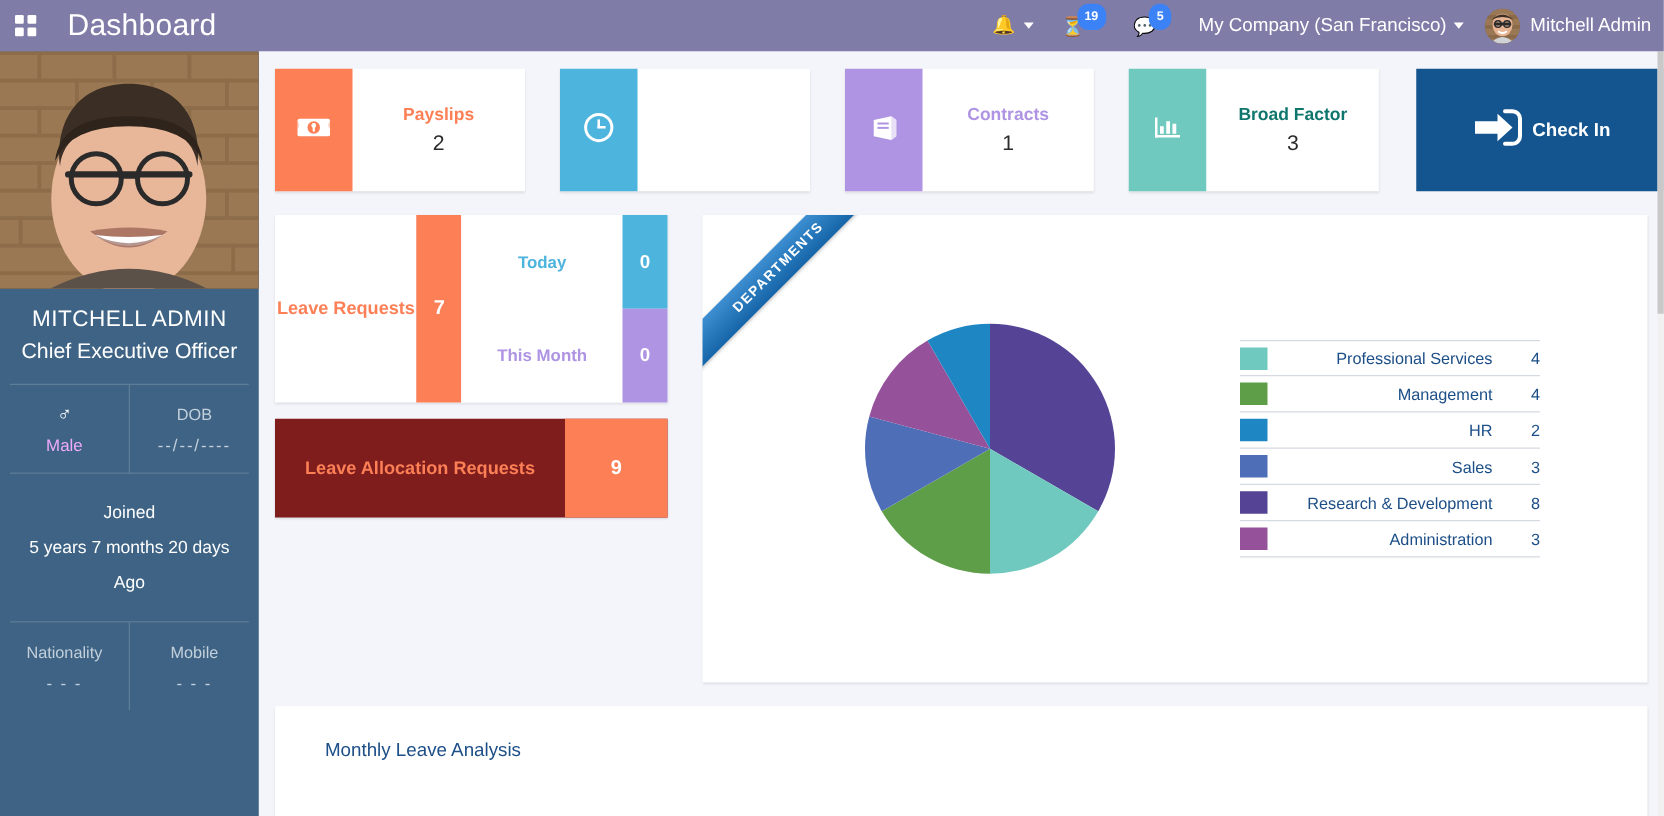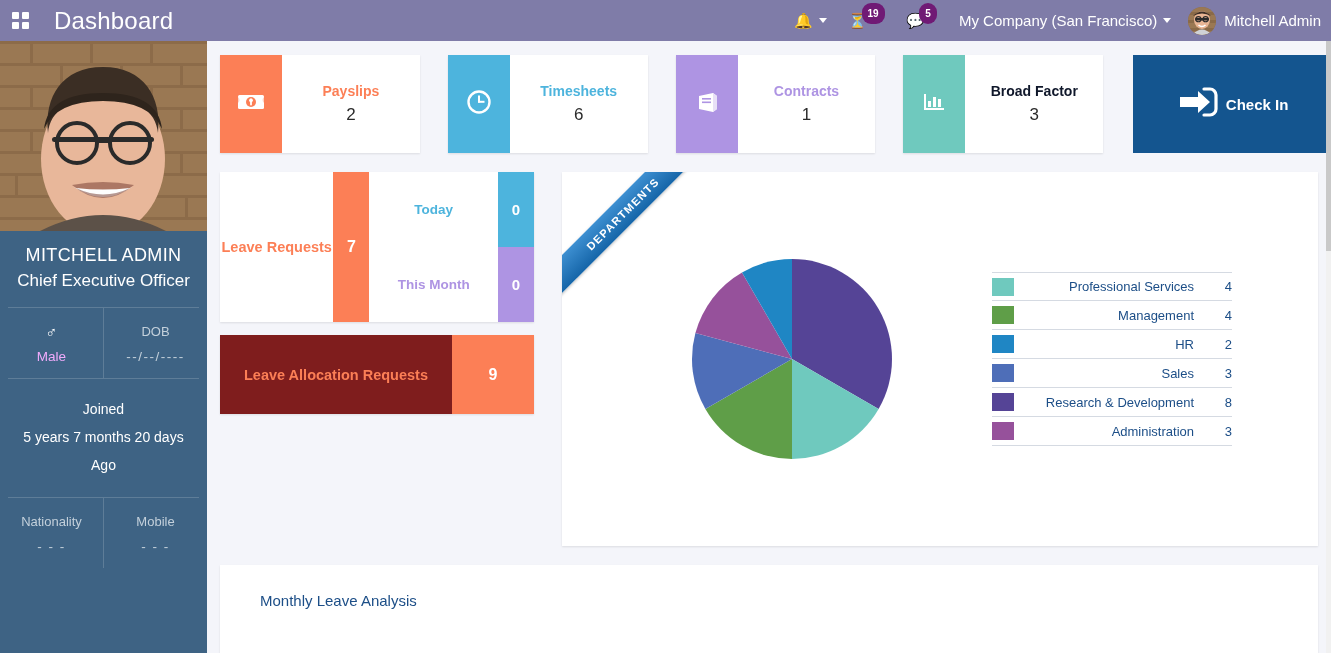--- a/index.html
+++ b/index.html
@@ -22,21 +22,21 @@
   }
   .apps-icon { width: 40px; display: flex; justify-content: center; align-items: center; }
   .apps-grid { display: grid; grid-template-columns: 7px 7px; grid-template-rows: 7px 7px; gap: 3px; }
   .apps-grid i { background: #fff; display: block; width: 7px; height: 7px; border-radius: 1px; }
   .topbar-title { font-size: 24px; font-weight: 400; margin-left: 14px; letter-spacing: 0.2px; }
   .topbar-right { margin-left: auto; display: flex; align-items: center; height: 41px; }
   .tb-item { display: flex; align-items: center; padding: 0 11px; height: 41px; position: relative; }
   .caret { width: 0; height: 0; border-left: 4px solid transparent; border-right: 4px solid transparent; border-top: 5px solid #fff; margin-left: 6px; }
   .bell { font-size: 15px; line-height: 1; }
   .badge {
-    background: #701a75; color: #fff; font-size: 10px; font-weight: bold;
+    background: #3b82f6; color: #fff; font-size: 10px; font-weight: bold;
     border-radius: 9px; padding: 5px 6px; margin-left: -6px;
     position: relative; top: -7px;
   }
   .tb-icon-glyph { font-size: 15px; }
   .company-name { font-size: 15px; }
   .user-box { display: flex; align-items: center; padding: 0 10px 0 6px; height: 41px; }
   .avatar-sm {
     width: 28px; height: 28px; border-radius: 50%;
     margin-right: 8px; overflow: hidden; flex: none;
     background: #8b6f52;
@@ -361,24 +361,20 @@
     <div class="kpi-card">
       <div class="kpi-icon" style="background:#4db4dd">
         <span>
           <svg width="30" height="30" viewBox="0 0 30 30" aria-hidden="true">
             <circle cx="15" cy="15" r="10.5" fill="none" stroke="#fff" stroke-width="2.4"></circle>
             <rect x="14" y="8.5" width="2" height="7" fill="#fff"></rect>
             <rect x="14" y="13.8" width="6.5" height="2" fill="#fff"></rect>
           </svg>
         </span>
       </div>
-      <div class="kpi-body">
-        <div class="kpi-label" style="color:#4db4dd">Timesheets</div>
-        <div class="kpi-value">6</div>
-      </div>
     </div>
 
     <div class="kpi-card">
       <div class="kpi-icon" style="background:#ae94e3">
         <span>
           <svg width="30" height="30" viewBox="0 0 30 30" aria-hidden="true">
             <path d="M7 9 L21 6 L25 9 L25 22 L21 25 L7 22 Z" fill="#fff"></path>
             <path d="M21 6 L21 25 L25 22 L25 9 Z" fill="#e8e0f7"></path>
             <rect x="10" y="11" width="9" height="1.6" fill="#ae94e3"></rect>
             <rect x="10" y="14.5" width="9" height="1.6" fill="#ae94e3"></rect>
@@ -397,21 +393,21 @@
           <svg width="30" height="30" viewBox="0 0 30 30" aria-hidden="true">
             <rect x="5" y="7" width="2" height="16" fill="#fff"></rect>
             <rect x="5" y="21" width="20" height="2" fill="#fff"></rect>
             <rect x="9" y="14" width="3" height="6" fill="#fff"></rect>
             <rect x="14" y="10" width="3" height="10" fill="#fff"></rect>
             <rect x="19" y="12" width="3" height="8" fill="#fff"></rect>
           </svg>
         </span>
       </div>
       <div class="kpi-body">
-        <div class="kpi-label" style="color:#0f172a">Broad Factor</div>
+        <div class="kpi-label" style="color:#0f766e">Broad Factor</div>
         <div class="kpi-value">3</div>
       </div>
     </div>
 
     <div class="checkin-card">
       <span>
         <svg width="44" height="34" viewBox="0 0 44 34" aria-hidden="true">
           <path d="M4 12 H22 V6 L34 17 L22 28 V22 H4 Z" fill="#fff"></path>
           <path d="M28 4 H34 A6 6 0 0 1 40 10 V24 A6 6 0 0 1 34 30 H28" fill="none" stroke="#fff" stroke-width="3.2" stroke-linecap="round"></path>
         </svg>

